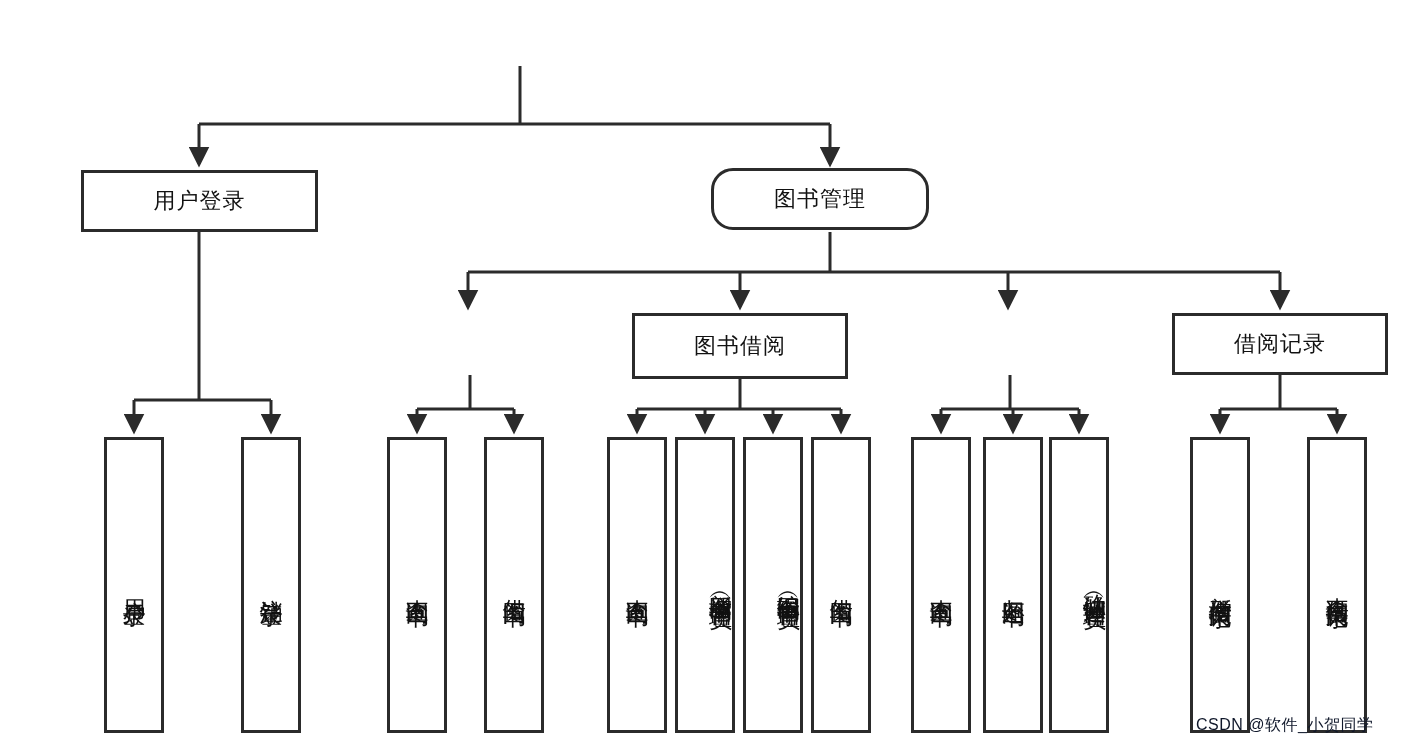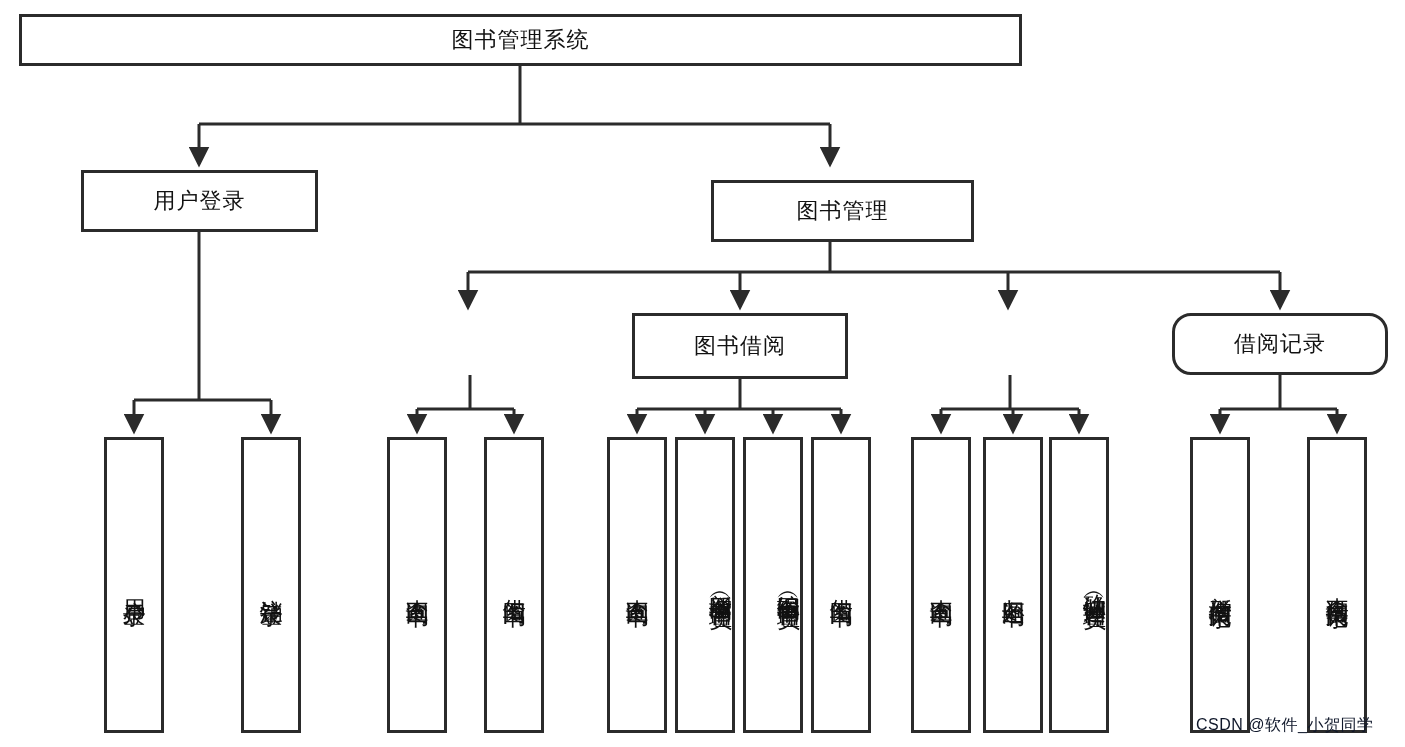--- a/index.html
+++ b/index.html
@@ -110,27 +110,26 @@
       <path d="M 1013 409 L 1013 431" marker-end="url(#arrow)"></path>
       <path d="M 1079 409 L 1079 431" marker-end="url(#arrow)"></path>
 
       <path d="M 1280 375 L 1280 409"></path>
       <path d="M 1220 409 L 1337 409"></path>
       <path d="M 1220 409 L 1220 431" marker-end="url(#arrow)"></path>
       <path d="M 1337 409 L 1337 431" marker-end="url(#arrow)"></path>
     </g>
   </svg>
 
-  <div class="node horizontal" style="left: 19px; top: 14px; width: 1003px; height: 52px;">图书管理系统</div>
 
   <div class="node horizontal" style="left: 81px; top: 170px; width: 237px; height: 62px;">用户登录</div>
-  <div class="node horizontal" style="left: 711px; top: 180px; width: 263px; height: 62px;">图书管理</div>
+  <div class="node horizontal" style="left: 711px; top: 168px; width: 218px; height: 62px; border-radius: 22px;">图书管理</div>
 
   <div class="node horizontal" style="left: 632px; top: 313px; width: 216px; height: 66px;">图书借阅</div>
-  <div class="node horizontal" style="left: 1172px; top: 313px; width: 216px; height: 62px; border-radius: 19px;">借阅记录</div>
+  <div class="node horizontal" style="left: 1172px; top: 313px; width: 216px; height: 62px;">借阅记录</div>
 
   <div class="node vertical" style="left: 104px; top: 437px; width: 60px; height: 296px;">用户登录</div>
   <div class="node vertical" style="left: 241px; top: 437px; width: 60px; height: 296px;">注销登录</div>
   <div class="node vertical" style="left: 387px; top: 437px; width: 60px; height: 296px;">查询图书</div>
   <div class="node vertical" style="left: 484px; top: 437px; width: 60px; height: 296px;">借阅图书</div>
   <div class="node vertical" style="left: 607px; top: 437px; width: 60px; height: 296px;">查询图书</div>
   <div class="node vertical top-align" style="left: 675px; top: 437px; width: 60px; height: 296px;">新增图书（管理员）</div>
   <div class="node vertical top-align" style="left: 743px; top: 437px; width: 60px; height: 296px;">编辑图书（管理员）</div>
   <div class="node vertical" style="left: 811px; top: 437px; width: 60px; height: 296px;">借阅图书</div>
   <div class="node vertical" style="left: 911px; top: 437px; width: 60px; height: 296px;">查询图书</div>

